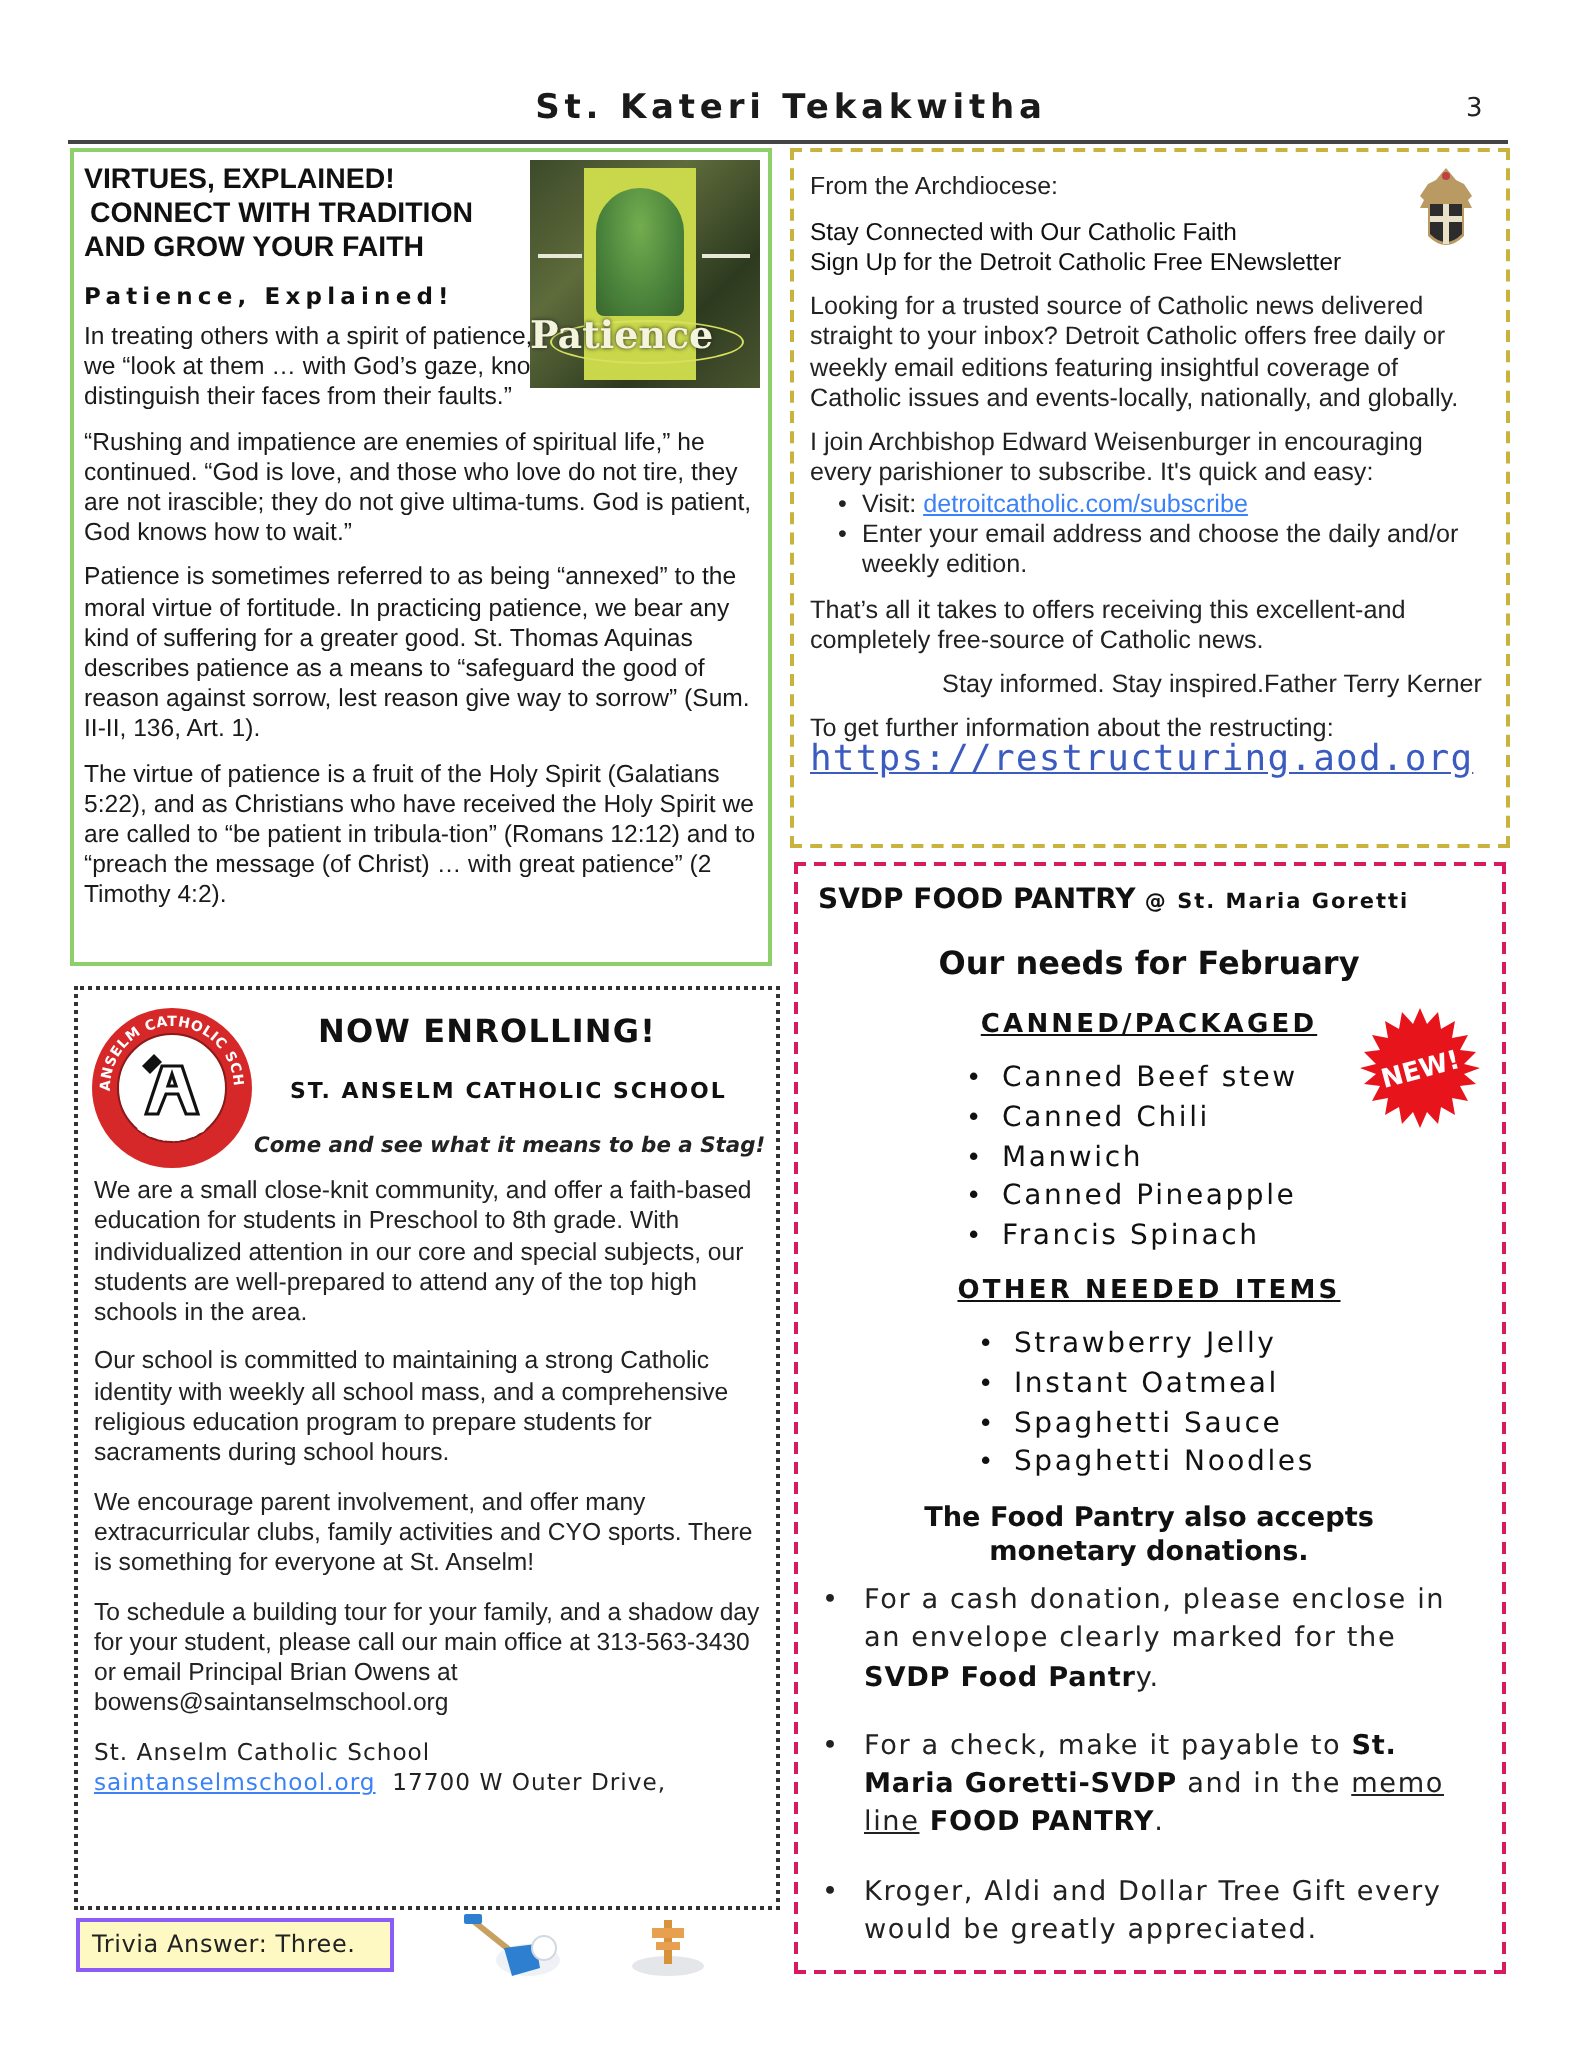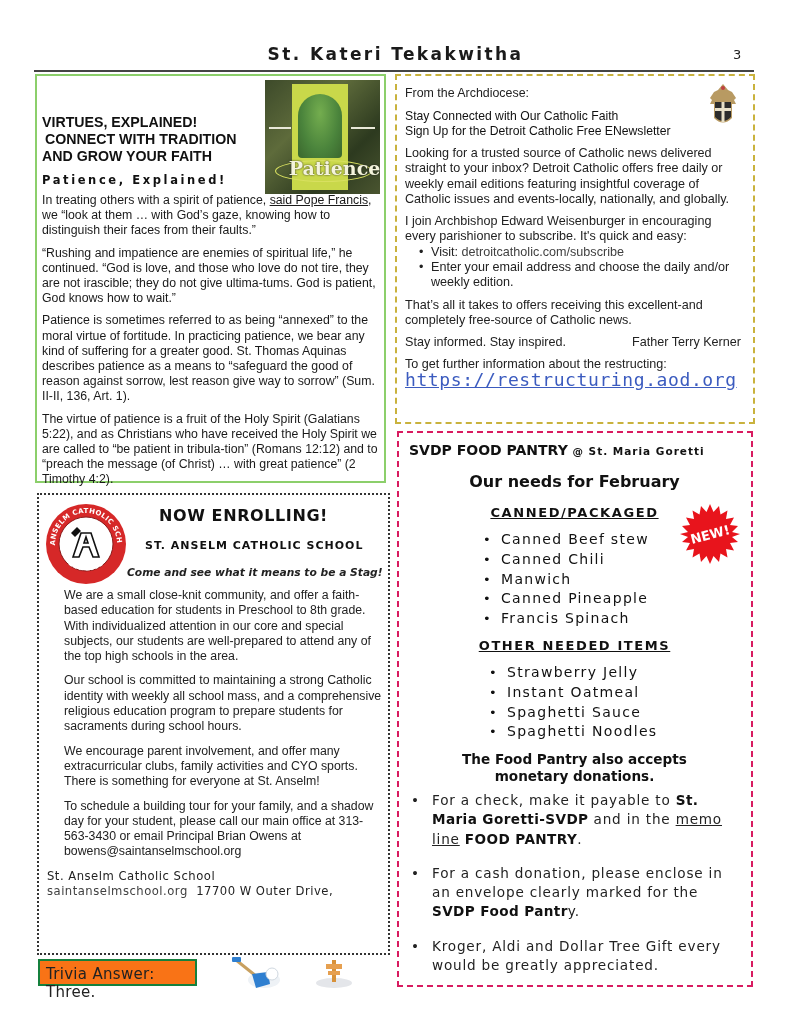--- a/index.html
+++ b/index.html
@@ -4,60 +4,60 @@
 <style>
   html, body { margin: 0; padding: 0; background: #ffffff; }
   body { width: 791px; height: 1024px; position: relative; overflow: hidden; font-family: "Liberation Sans", sans-serif; color: #1a1a1a; }
 
   .header-title { position: absolute; left: 0; width: 791px; top: 44px; text-align: center; font-family: "DejaVu Sans", sans-serif; font-size: 17px; font-weight: bold; letter-spacing: 2.4px; color: #1a1a1a; }
   .header-page { position: absolute; left: 733px; top: 47px; font-family: "DejaVu Sans", sans-serif; font-size: 13px; color: #222; }
   .header-rule { position: absolute; left: 34px; top: 70px; width: 720px; height: 2px; background: #444; }
 
   
   .virtues { position: absolute; left: 35px; top: 74px; width: 351px; height: 409px; border: 2px solid #8ccf6b; box-sizing: border-box; padding: 6px 5px 0 5px; }
-  .v-heading { font-family: "Liberation Sans", sans-serif; font-weight: bold; font-size: 14.2px; line-height: 17px; color: #111; margin-top: 32px; }
+  .v-heading { font-family: "Liberation Sans", sans-serif; font-weight: bold; font-size: 14.2px; line-height: 17px; color: #111; }
   .v-heading .l2 { padding-left: 3px; }
   .v-sub { font-family: "DejaVu Sans", sans-serif; font-weight: bold; font-size: 11.5px; letter-spacing: 2.6px; margin-top: 8px; color: #111; }
   .v-img { position: absolute; left: 228px; top: 4px; width: 115px; height: 114px; background: linear-gradient(135deg, #3d4a2a 0%, #5e6b3b 35%, #2d3a1f 70%, #4a5530 100%); overflow: hidden; }
   .v-img .panel { position: absolute; left: 27px; top: 4px; width: 56px; height: 106px; background: #c9d84a; }
   .v-img .figure { position: absolute; left: 33px; top: 14px; width: 44px; height: 64px; background: radial-gradient(ellipse at 50% 30%, #6aa84f 0%, #3c7a3a 60%, #2a5a2a 100%); border-radius: 22px 22px 4px 4px; opacity: 0.9; }
   .v-img .bar { position: absolute; top: 47px; height: 2px; background: #e8e8d8; }
-  .v-img .ptxt { position: absolute; left: 0; width: 139px; top: 77px; text-align: center; font-family: "DejaVu Serif", serif; font-weight: bold; font-size: 19px; color: #f4f4dc; text-shadow: 0 0 2px #222; }
+  .v-img .ptxt { position: absolute; left: 0; width: 139px; top: 77px; font-family: "DejaVu Serif", serif; font-weight: bold; font-size: 19px; color: #f4f4dc; text-shadow: 0 0 2px #222; }
   .v-img .oval { position: absolute; left: 10px; top: 80px; width: 95px; height: 20px; border: 1px solid #d8e060; border-radius: 50%; }
   .v-text { font-size: 12.3px; line-height: 15.2px; color: #1a1a1a; }
   .v-text p { margin: 0 0 7px 0; }
   .v-text u { text-decoration: underline; }
   .v-p1 { margin-top: 6px !important; width: 220px; }
 
   
   .arch { position: absolute; left: 395px; top: 74px; width: 360px; height: 350px; border: 2px dashed #c9b23d; box-sizing: border-box; padding: 10px 8px 0 8px; }
   .a-from { font-size: 12.4px; color: #222; }
   .a-bold { font-weight: normal; font-size: 12.2px; line-height: 15px; margin-top: 9px; color: #111; }
   .a-text { font-size: 12.6px; line-height: 15.3px; color: #222; }
   .a-text p { margin: 7px 0 0 0; }
   .a-list { margin: 0; padding: 0 0 0 14px; list-style: none; }
   .a-list li { position: relative; padding-left: 12px; }
   .a-list li::before { content: "•"; position: absolute; left: 0; top: 0; }
-  .link { color: #404040; }
+  .link { color: #3b82f6; text-decoration: underline; }
   .mono-link { font-family: "DejaVu Sans Mono", monospace; font-size: 18px; letter-spacing: 0.6px; color: #3b5bbf; text-decoration: underline; }
   .crest { position: absolute; left: 309px; top: 6px; width: 34px; height: 46px; }
-  .sign-row { display: flex; justify-content: space-between; padding-right: 4px; }
+  .sign-row { display: flex; justify-content: flex-end; padding-right: 4px; }
 
   
   .enroll { position: absolute; left: 37px; top: 493px; width: 353px; height: 462px; border: 2px dotted #333; box-sizing: border-box; padding: 0 6px 0 8px; }
   .logo { position: absolute; left: 6px; top: 8px; width: 82px; height: 82px; }
   .e-title { position: absolute; left: 120px; top: 11px; font-family: "DejaVu Sans", sans-serif; font-weight: bold; font-size: 16px; letter-spacing: 0.6px; color: #111; }
   .e-sub { position: absolute; left: 106px; top: 44px; font-family: "DejaVu Sans", sans-serif; font-weight: bold; font-size: 11px; letter-spacing: 1px; color: #111; }
   .e-tag { position: absolute; left: 88px; top: 71px; font-family: "DejaVu Sans", sans-serif; font-style: italic; font-weight: bold; font-size: 10.7px; color: #222; white-space: nowrap; }
   .e-text { position: absolute; left: 8px; top: 93px; width: 340px; font-size: 12.3px; line-height: 15.3px; color: #222; }
-  .e-text p { margin: 0 0 9px 17px; }
+  .e-text p { margin: 0 0 9px 0; }
   .e-addr { font-family: "DejaVu Sans", sans-serif; font-size: 11.6px; letter-spacing: 0.5px; line-height: 15.5px; }
 
   
-  .trivia { position: absolute; left: 38px; top: 959px; width: 159px; height: 27px; border: 2px solid #15803d; background: #f97316; box-sizing: border-box; padding: 4px 6px; font-family: "DejaVu Sans", sans-serif; font-size: 15px; letter-spacing: 0.3px; color: #222; }
+  .trivia { position: absolute; left: 38px; top: 959px; width: 159px; height: 27px; border: 2px solid #8b5cf6; background: #fef9c3; box-sizing: border-box; padding: 4px 6px; font-family: "DejaVu Sans", sans-serif; font-size: 12px; letter-spacing: 0.3px; color: #222; }
   .shovel { position: absolute; left: 230px; top: 956px; width: 52px; height: 34px; }
   .sign { position: absolute; left: 314px; top: 956px; width: 40px; height: 34px; }
 
   
   .pantry { position: absolute; left: 397px; top: 431px; width: 356px; height: 556px; border: 2.5px dashed #d81b60; box-sizing: border-box; padding: 0; }
   .p-title { position: absolute; left: 10px; top: 9px; font-family: "DejaVu Sans", sans-serif; font-weight: bold; font-size: 14px; color: #111; white-space: nowrap; }
   .p-title .at { font-size: 10.5px; letter-spacing: 1px; }
   .p-needs { position: absolute; left: 0; width: 351px; top: 39px; text-align: center; font-family: "DejaVu Sans", sans-serif; font-weight: bold; font-size: 16px; color: #111; }
   .p-section { position: absolute; left: 0; width: 351px; text-align: center; font-family: "DejaVu Sans", sans-serif; font-weight: bold; font-size: 13px; letter-spacing: 1.6px; text-decoration: underline; color: #111; }
   .p-list { position: absolute; margin: 0; padding: 0; list-style: none; font-family: "DejaVu Sans", sans-serif; font-size: 14px; letter-spacing: 1.3px; line-height: 19.8px; color: #111; }
@@ -200,17 +200,17 @@
     <li>Spaghetti Sauce</li>
     <li>Spaghetti Noodles</li>
   </ul>
 
   <div class="p-accepts">
     <div>The Food Pantry also accepts</div>
     <div>monetary donations.</div>
   </div>
 
   <ul class="p-donate">
+    <li><span>For a cash donation, please enclose in an envelope clearly marked for the </span><b>SVDP Food Pantr</b><span>y.</span></li>
     <li><span>For a check, make it payable to </span><b>St. Maria Goretti-SVDP</b><span> and in the </span><u>memo line</u><b> FOOD PANTRY</b><span>.</span></li>
-    <li><span>For a cash donation, please enclose in an envelope clearly marked for the </span><b>SVDP Food Pantr</b><span>y.</span></li>
     <li>Kroger, Aldi and Dollar Tree Gift every would be greatly appreciated.</li>
   </ul>
 </div>
 
 </body></html>

